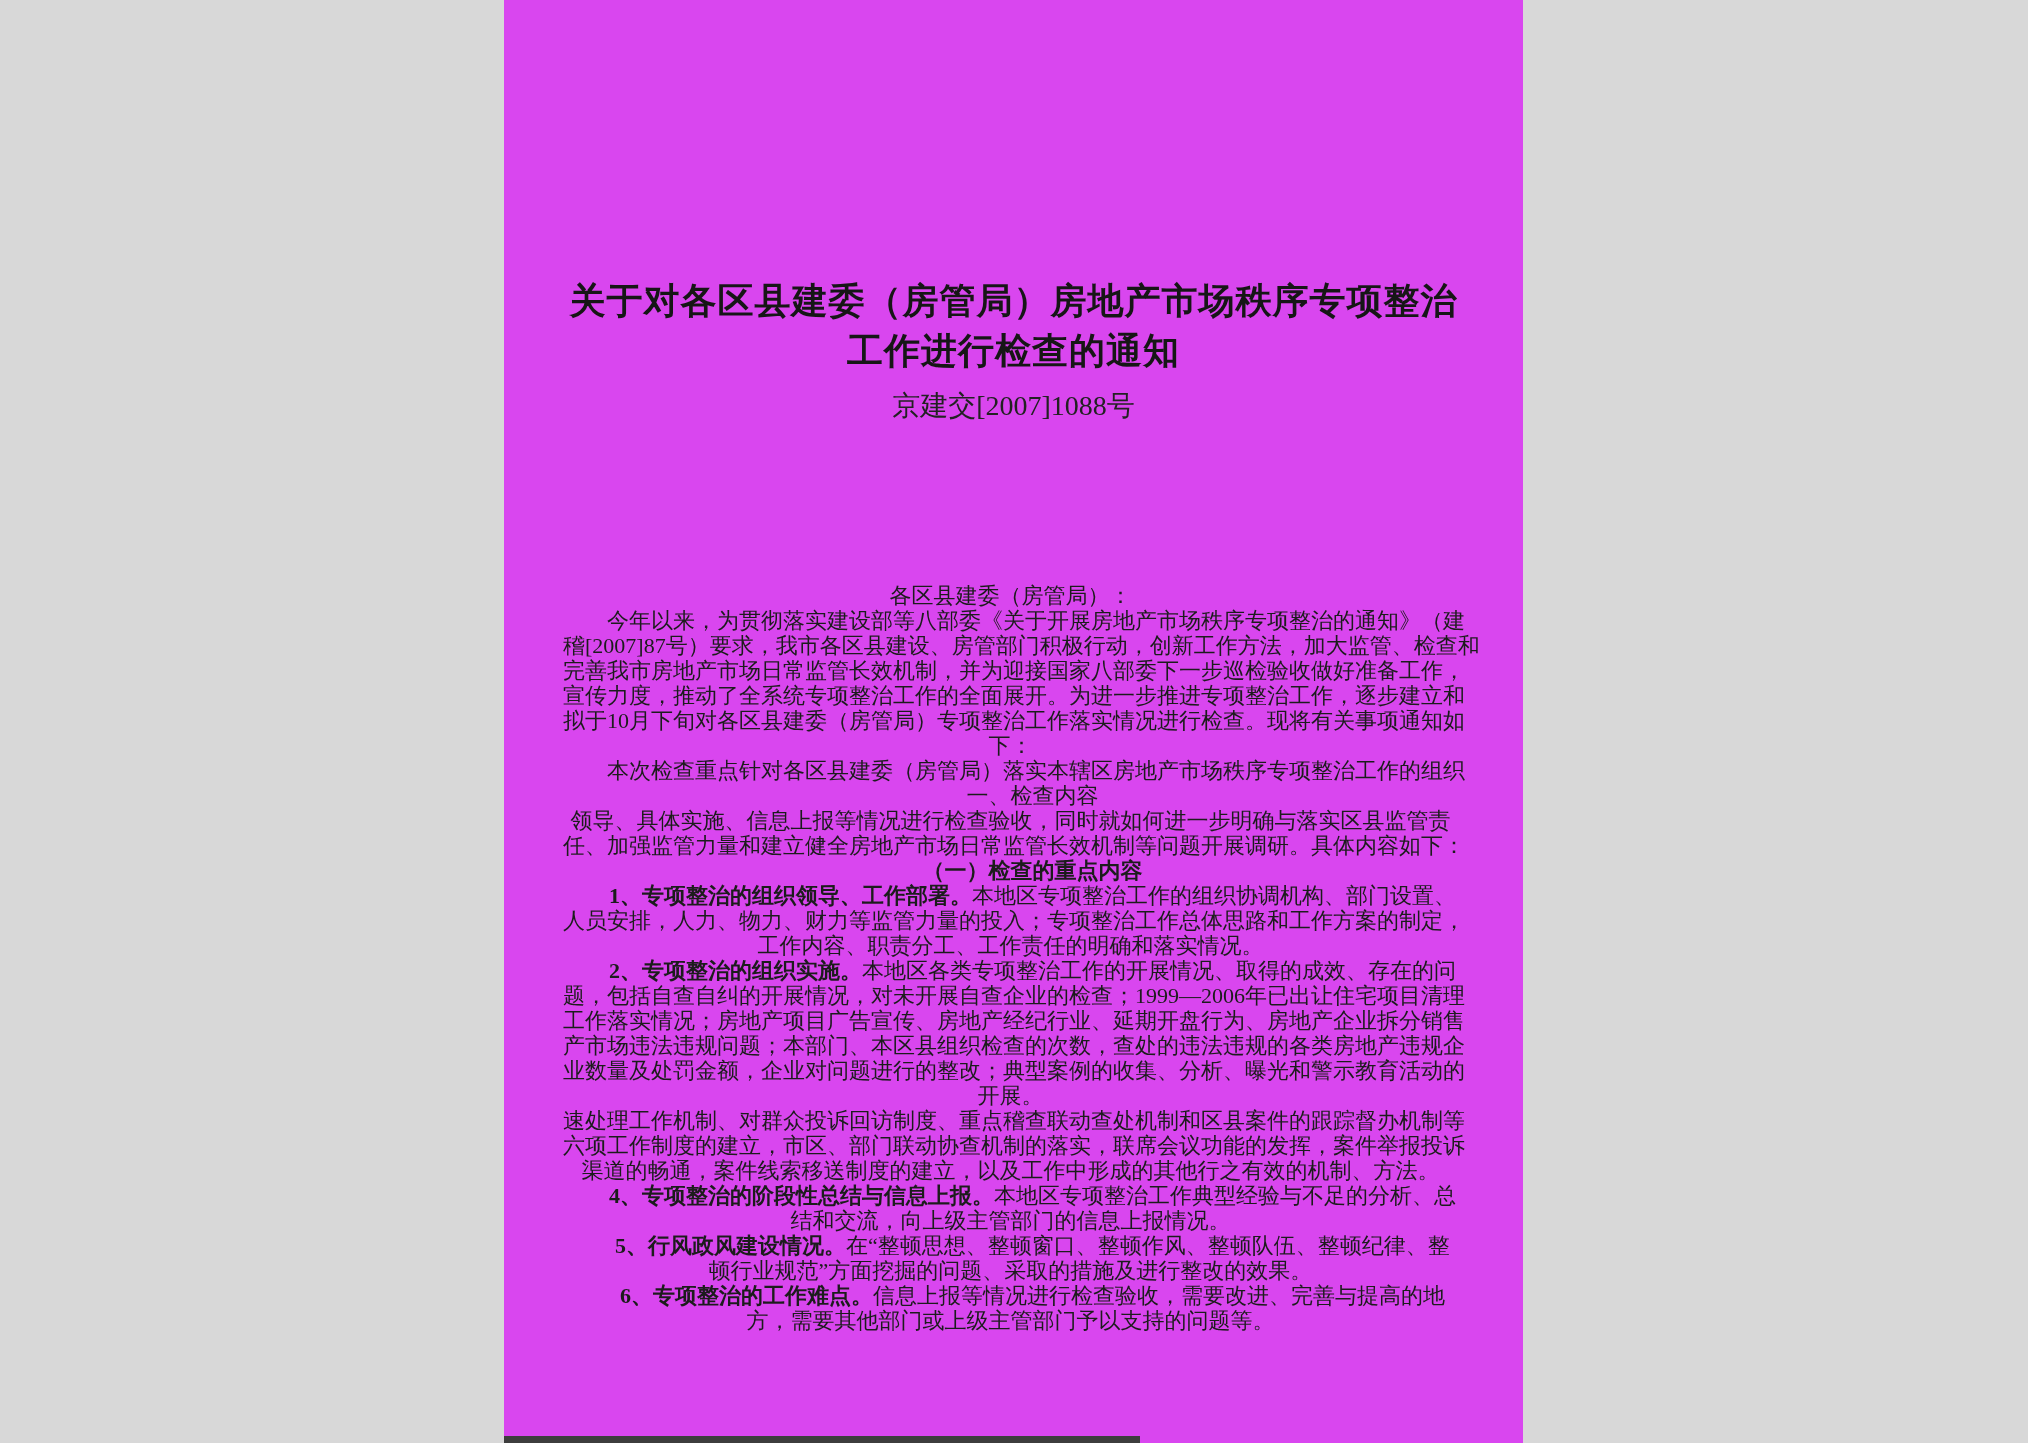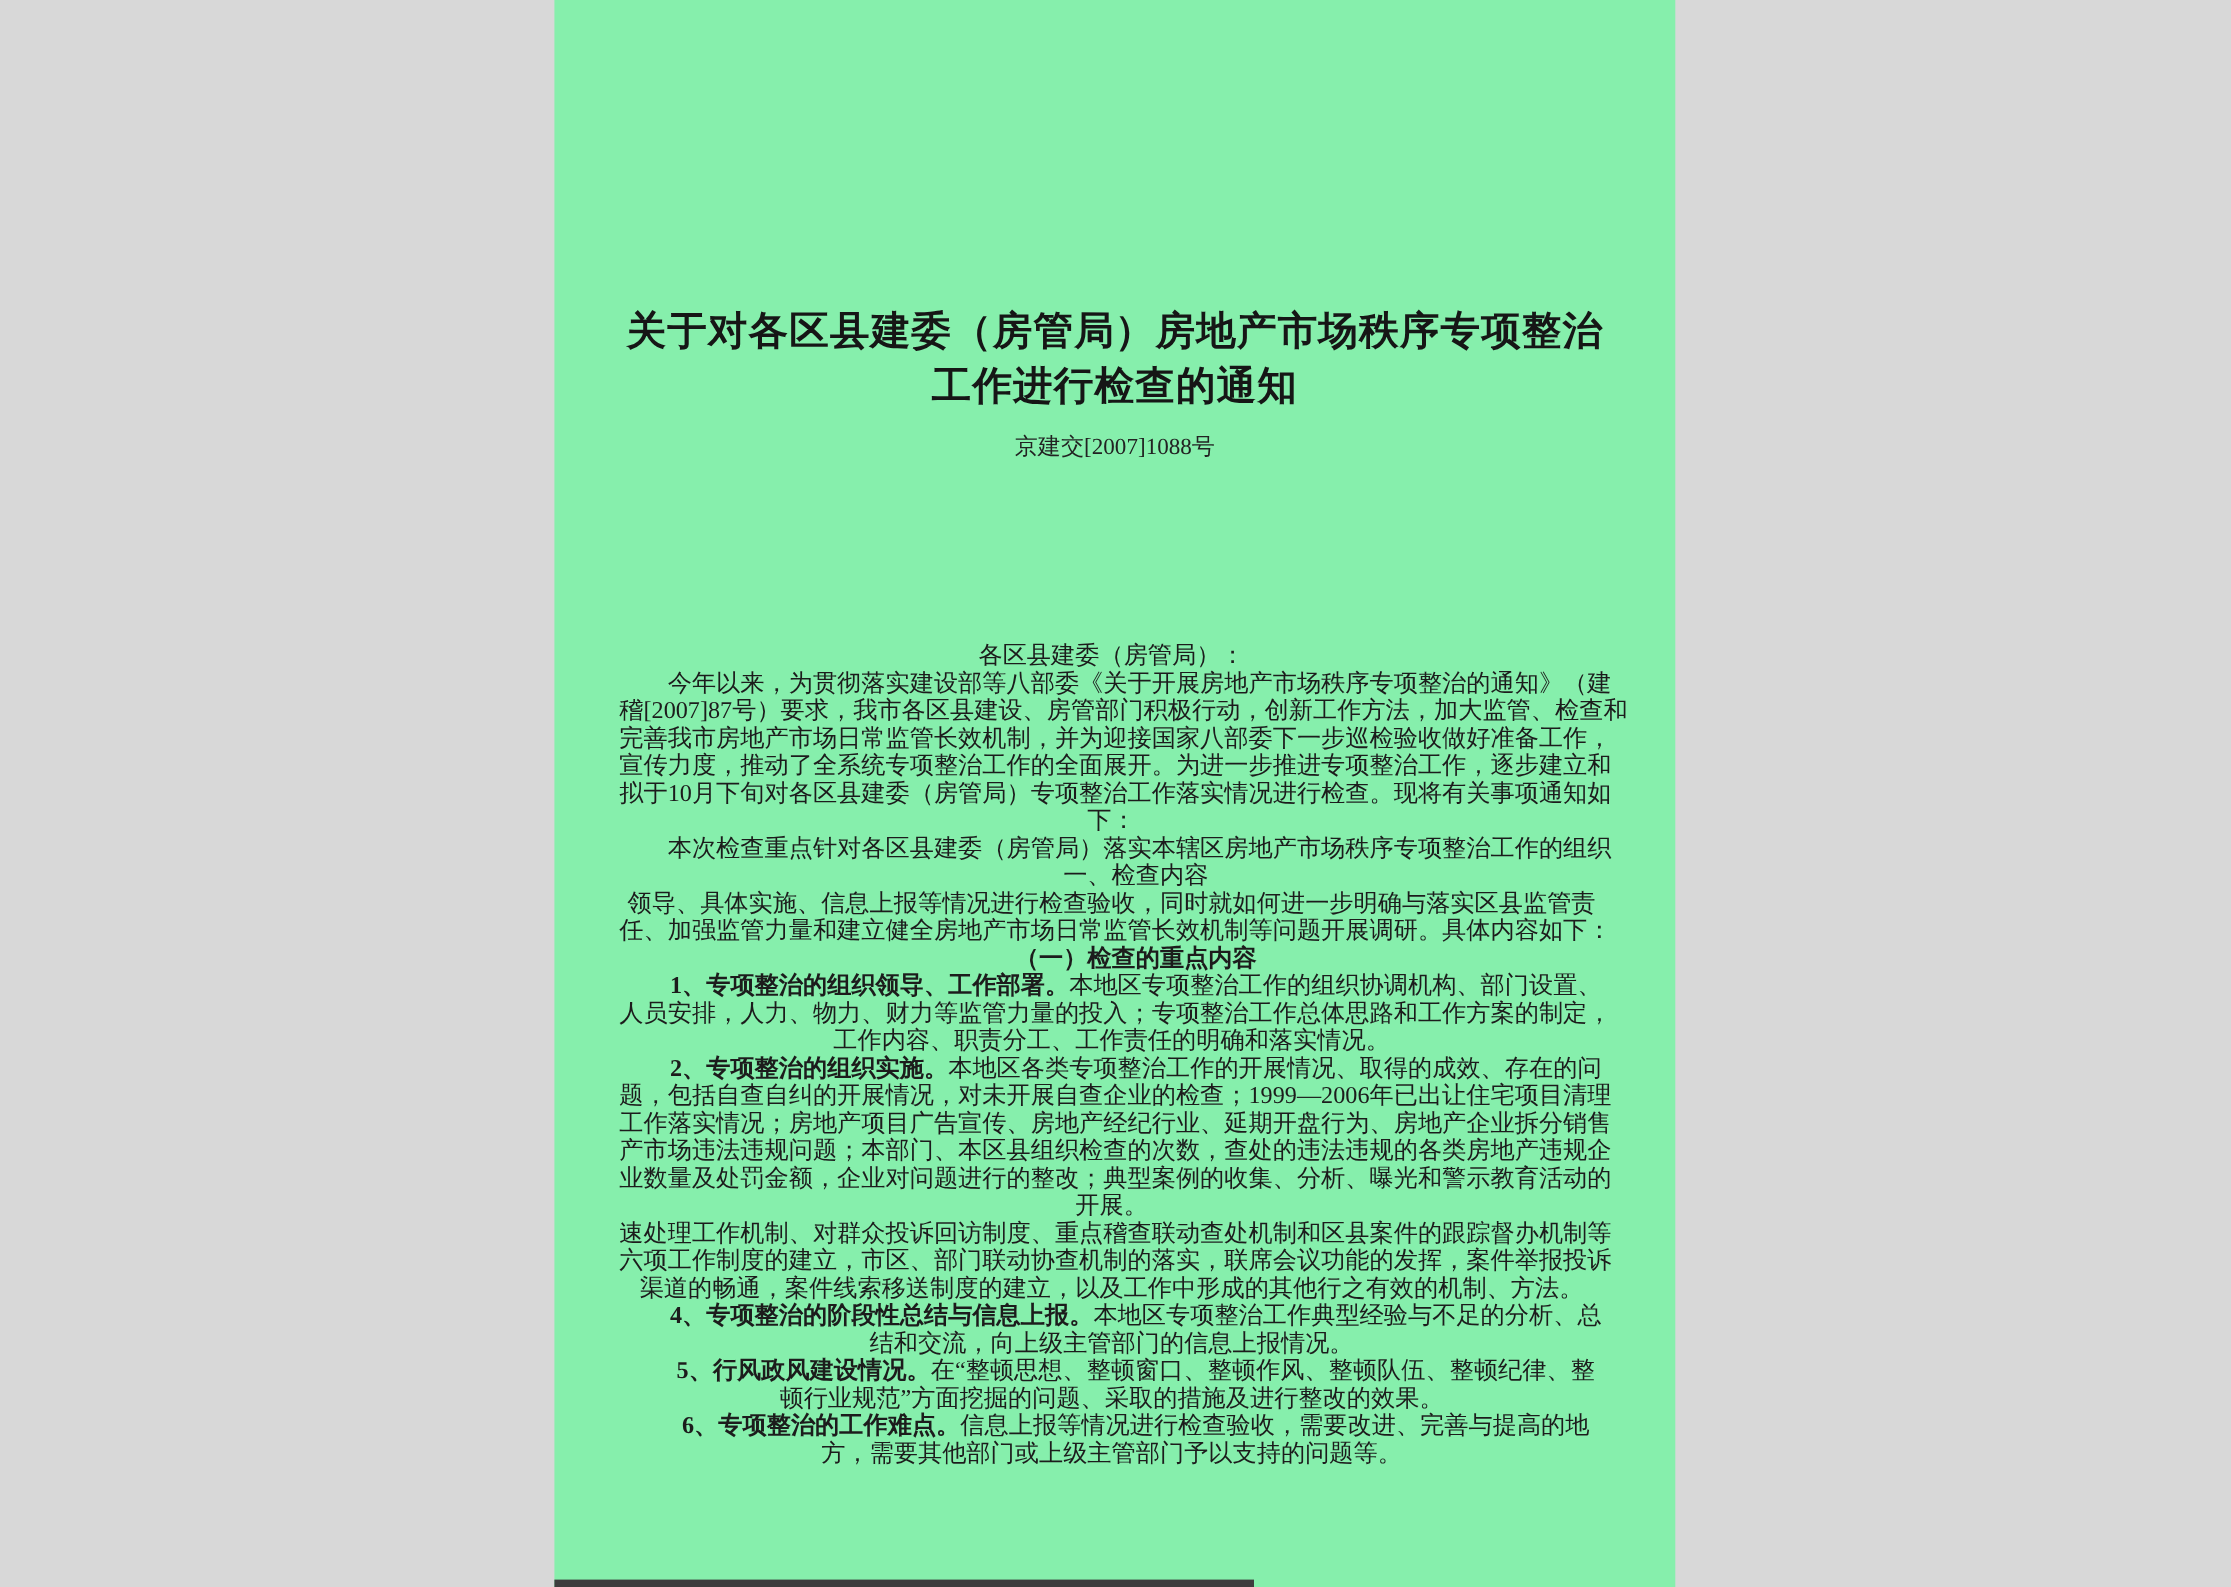--- a/index.html
+++ b/index.html
@@ -11,39 +11,39 @@
   .stage {
     position: relative;
     width: 2028px; height: 1443px;
     background: #d8d8d8;
     overflow: hidden;
   }
   .page {
     position: absolute;
     left: 504px; top: 0;
     width: 1019px; height: 1443px;
-    background: #86efac;
+    background: #d946ef;
   }
   .doc-title {
     position: absolute;
     left: 0; top: 276px;
     width: 1019px;
     text-align: center;
     font-size: 36px;
     font-weight: 700;
     line-height: 50px;
     color: #161616;
     letter-spacing: 1px;
   }
   .doc-number {
     position: absolute;
     left: 0; top: 391px;
     width: 1019px;
     text-align: center;
-    font-size: 21px;
+    font-size: 28px;
     line-height: 30px;
     color: #222222;
   }
   .doc-body {
     position: absolute;
     left: 59px; top: 583px;
     width: 895px;
     font-size: 22px;
     line-height: 25px;
     color: #1c1c1c;

